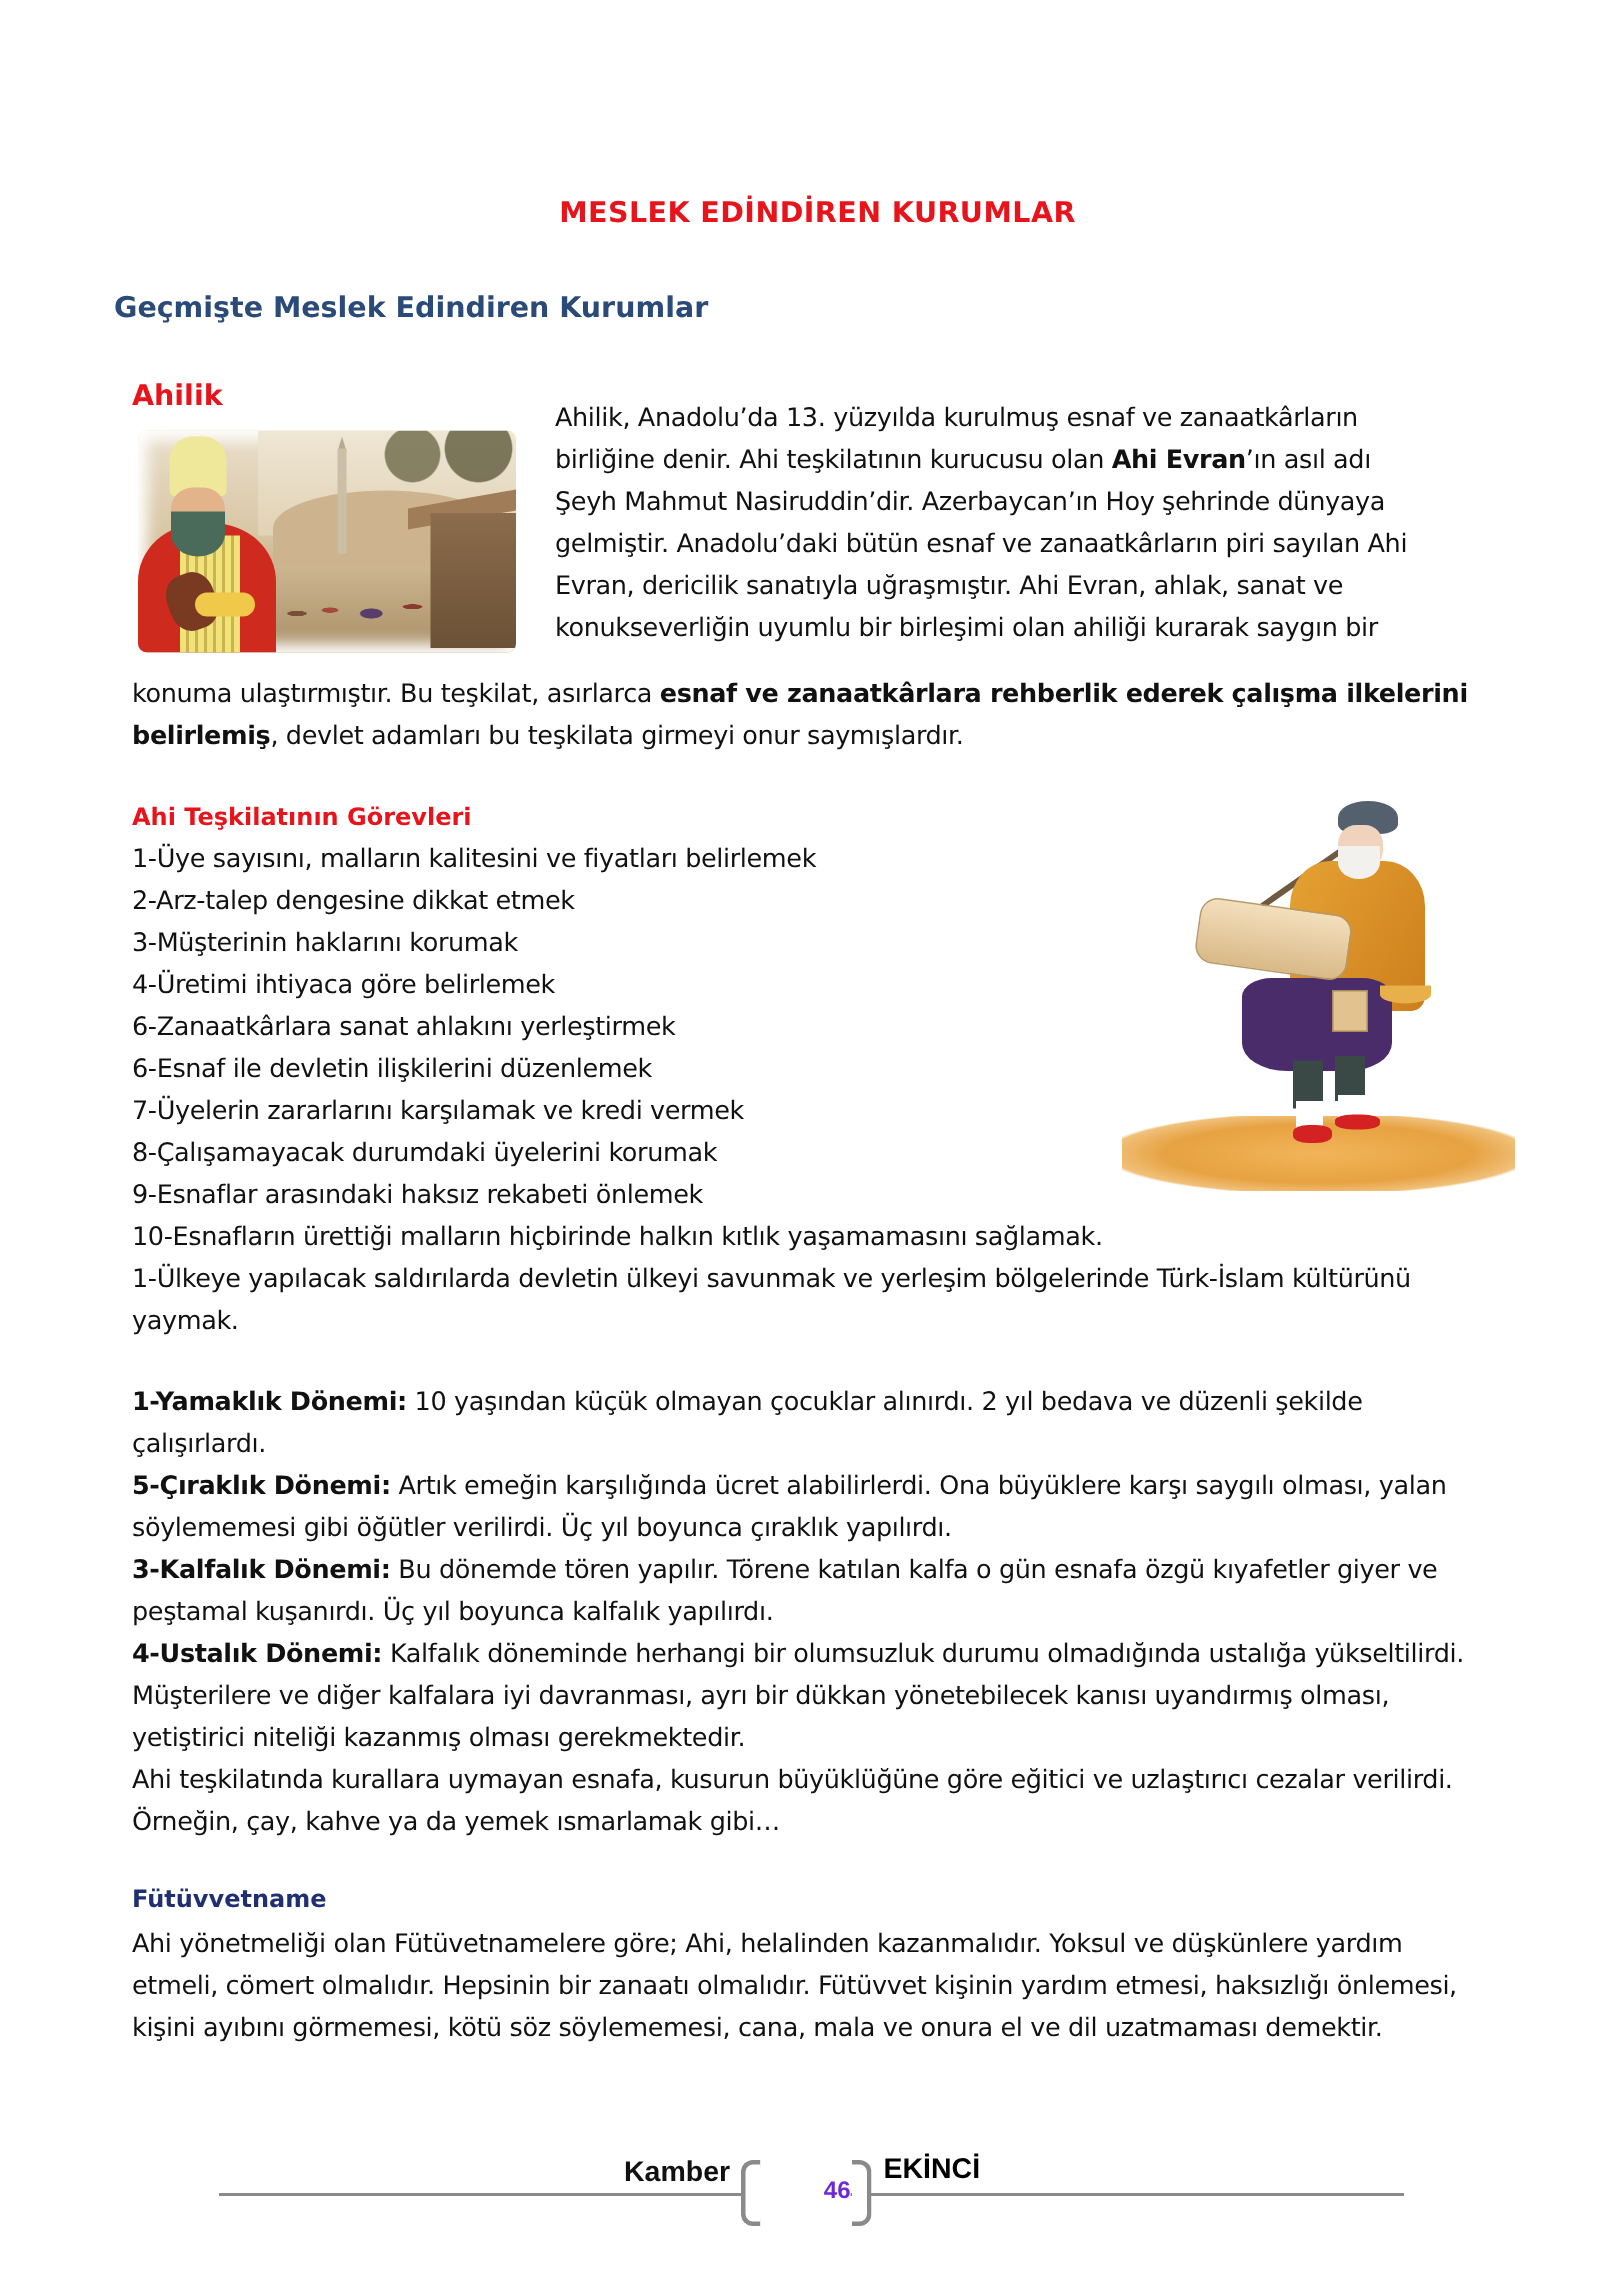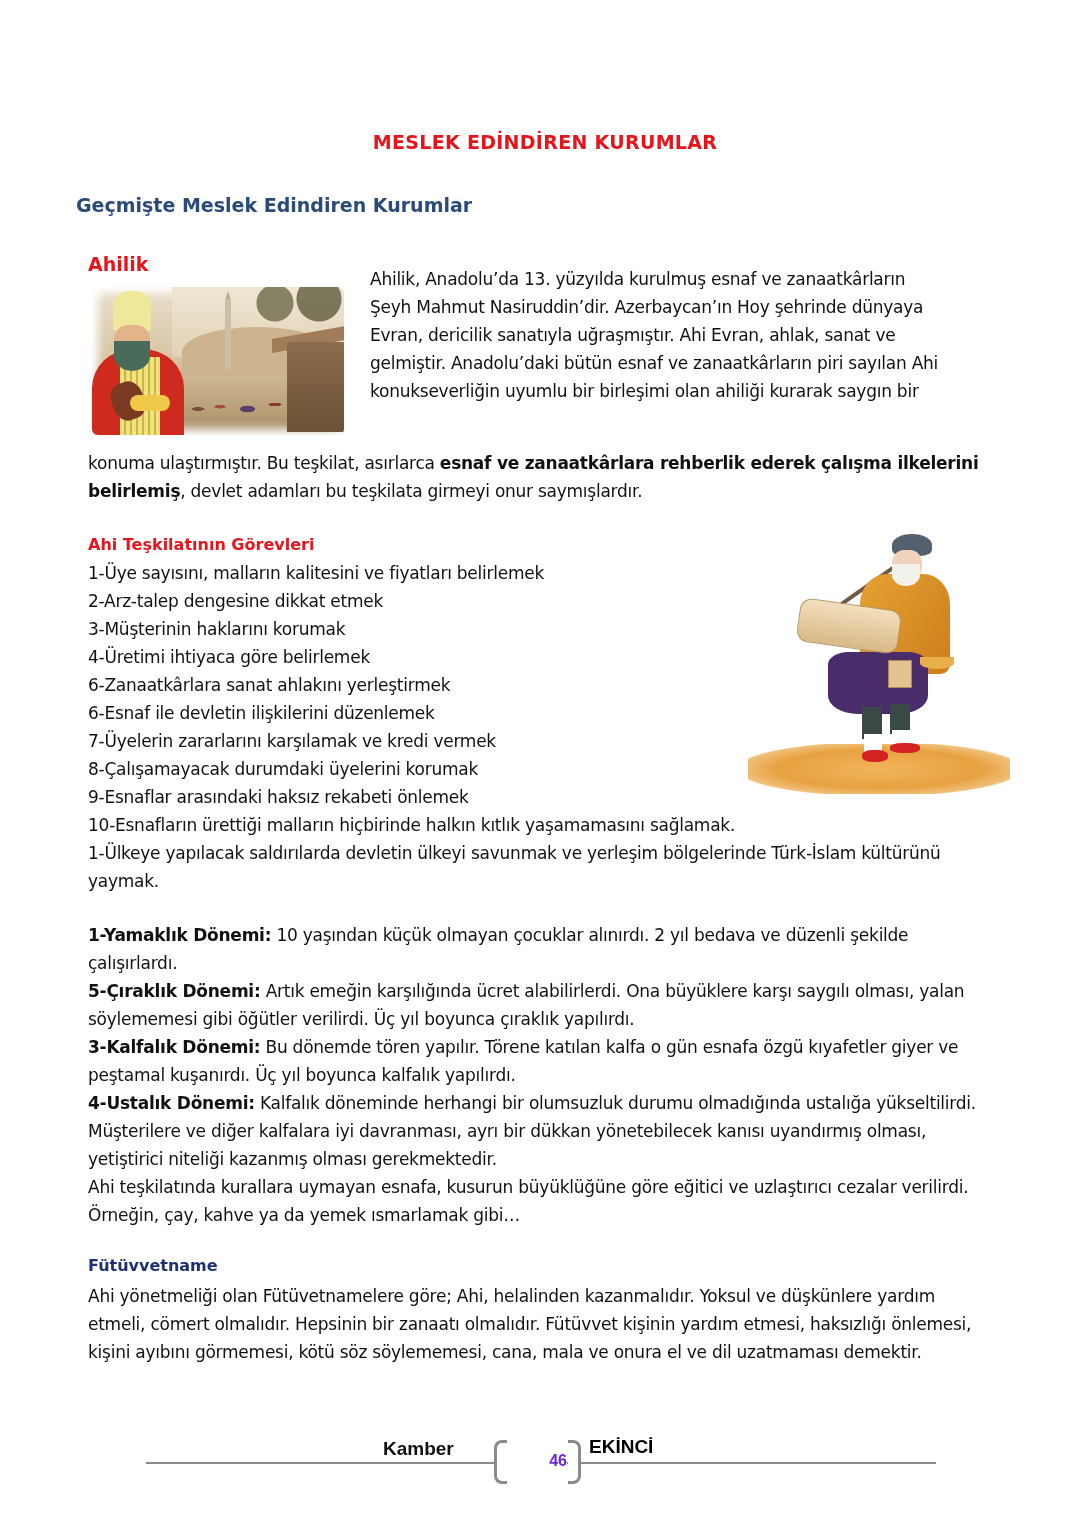--- a/index.html
+++ b/index.html
@@ -94,21 +94,21 @@
   .duties li { white-space: nowrap; }
   .duties li.wrap { white-space: normal; width: 890px; }
 
   .periods { position: absolute; left: 88px; top: 921px; width: 900px; }
   .periods p { margin: 0; }
 
   .fut-title { position: absolute; left: 88px; top: 1256px; color: #1f2f72; font-weight: bold; font-size: 16px; }
   .fut-body { position: absolute; left: 88px; top: 1282px; width: 900px; }
 
   .footer-line { position:absolute; left:146px; top:1462px; width:790px; height:2px; background:#8a8a8a; }
-  .footer-name1 { position:absolute; left:383px; top:1438px; font-family:"Liberation Sans",sans-serif; font-weight:bold; font-size:19px; color:#111; }
+  .footer-name1 { position:absolute; left:416px; top:1438px; font-family:"Liberation Sans",sans-serif; font-weight:bold; font-size:19px; color:#111; }
   .footer-name2 { position:absolute; left:589px; top:1436px; font-family:"Liberation Sans",sans-serif; font-weight:bold; font-size:19px; color:#000000; }
   .bracket-l { position:absolute; left:494px; top:1440px; width:10px; height:38px; border:3px solid #8a8a8a; border-right:none; border-radius:8px 0 0 8px; background:#fff; }
   .bracket-r { position:absolute; left:568px; top:1440px; width:10px; height:38px; border:3px solid #8a8a8a; border-left:none; border-radius:0 8px 8px 0; background:#fff; }
   .page-num-bg { position:absolute; left:505px; top:1450px; width:62px; height:30px; background:#fff; }
   .page-num { position:absolute; left:505px; top:1452px; width:62px; text-align:right; font-family:"Liberation Sans",sans-serif; font-weight:bold; font-size:16px; color:#6d28d9; }
 </style>
 </head>
 <body>
 
 <div class="page-title">MESLEK EDİNDİREN KURUMLAR</div>
@@ -128,23 +128,24 @@
     <div class="figure-robe-inner"></div>
   <div class="figure-hat"></div>
     <div class="figure-face"></div>
     <div class="figure-beard"></div>
   <div class="leather"></div>
     <div class="hands"></div>
 </div>
 
 <div class="intro text">
   <div>Ahilik, Anadolu’da 13. yüzyılda kurulmuş esnaf ve zanaatkârların</div>
+  <div><span>birliğine denir. Ahi teşkilatının kurucusu olan </span><b>Ahi Evran</b><span>’ın asıl adı</span></div>
   <div>Şeyh Mahmut Nasiruddin’dir. Azerbaycan’ın Hoy şehrinde dünyaya</div>
+  <div>gelmiştir. Anadolu’daki bütün esnaf ve zanaatkârların piri sayılan Ahi</div>
   <div>Evran, dericilik sanatıyla uğraşmıştır. Ahi Evran, ahlak, sanat ve</div>
-  <div>gelmiştir. Anadolu’daki bütün esnaf ve zanaatkârların piri sayılan Ahi</div>
   <div>konukseverliğin uyumlu bir birleşimi olan ahiliği kurarak saygın bir</div>
 </div>
 
 <div class="intro-cont text"><span>konuma ulaştırmıştır. Bu teşkilat, asırlarca </span><b>esnaf ve zanaatkârlara rehberlik ederek çalışma ilkelerini belirlemiş</b><span>, devlet adamları bu teşkilata girmeyi onur saymışlardır.</span></div>
 
 <div class="duties-title">Ahi Teşkilatının Görevleri</div>
 
 <div class="img-peddler" title="Illustration of an Ottoman peddler carrying goods">
   <div class="ground"></div>
   <div class="strap"></div>

